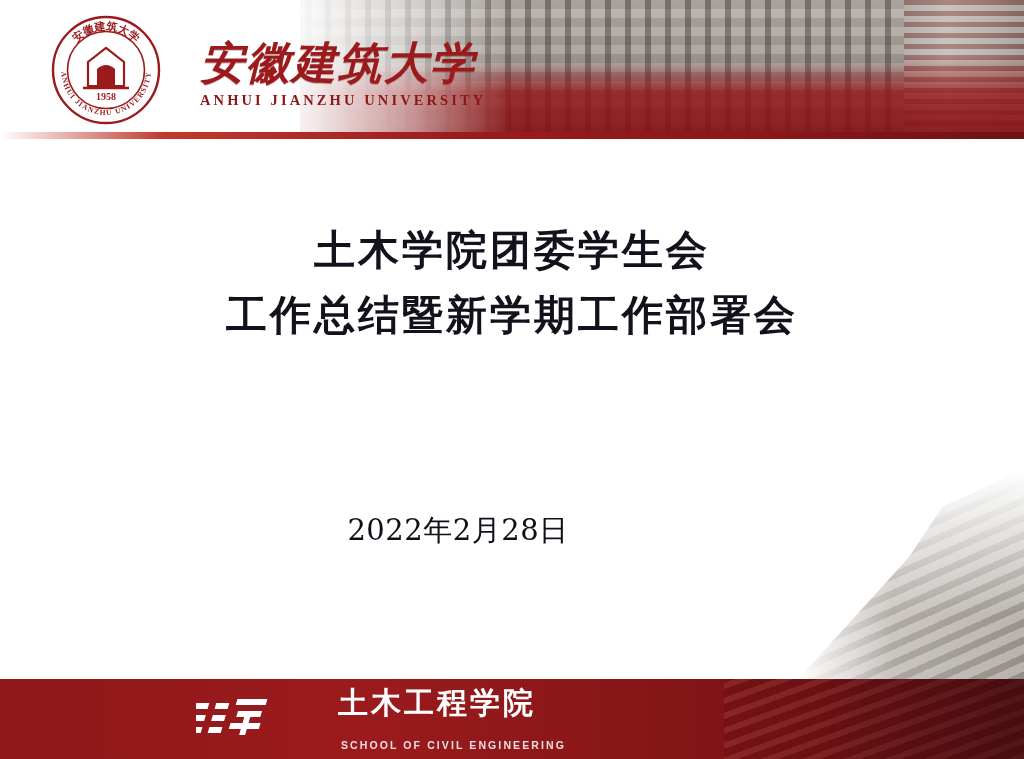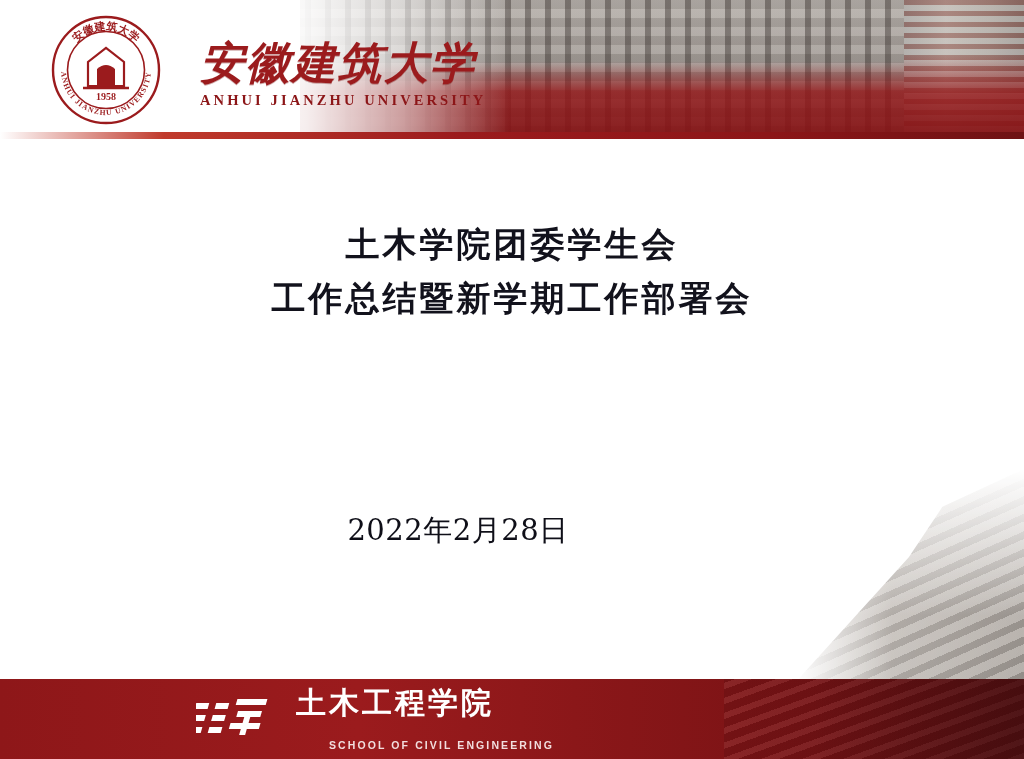--- a/index.html
+++ b/index.html
@@ -120,21 +120,21 @@
 
   
   .title-block {
     position: absolute;
     left: 0; top: 218px;
     width: 1024px;
     text-align: center;
   }
   .title-line {
     font-family: "DejaVu Serif", "Liberation Serif", serif;
-    font-size: 34px;
+    font-size: 41px;
     font-weight: 600;
     color: #12121c;
     letter-spacing: 3px;
     line-height: 1.58;
     white-space: nowrap;
   }
   .date-line {
     position: absolute;
     left: 0; top: 511px;
     width: 916px;
@@ -181,21 +181,22 @@
       repeating-linear-gradient(-20deg,
         rgba(255,255,255,0.07) 0px, rgba(255,255,255,0.07) 6px,
         rgba(0,0,0,0.10) 6px, rgba(0,0,0,0.10) 14px);
   }
   .footer-inner {
     position: absolute;
     left: 196px; top: 0;
     height: 80px;
     display: flex;
     align-items: center;
-    gap: 20px;
+    gap: 32px;
+    text-align: center;
   }
   .footer-mark { width: 80px; height: 44px; }
   .footer-text-cn {
     font-family: "DejaVu Serif", "Liberation Serif", serif;
     font-size: 30px;
     font-weight: 700;
     color: #ffffff;
     letter-spacing: 3px;
     line-height: 1.05;
     white-space: nowrap;

